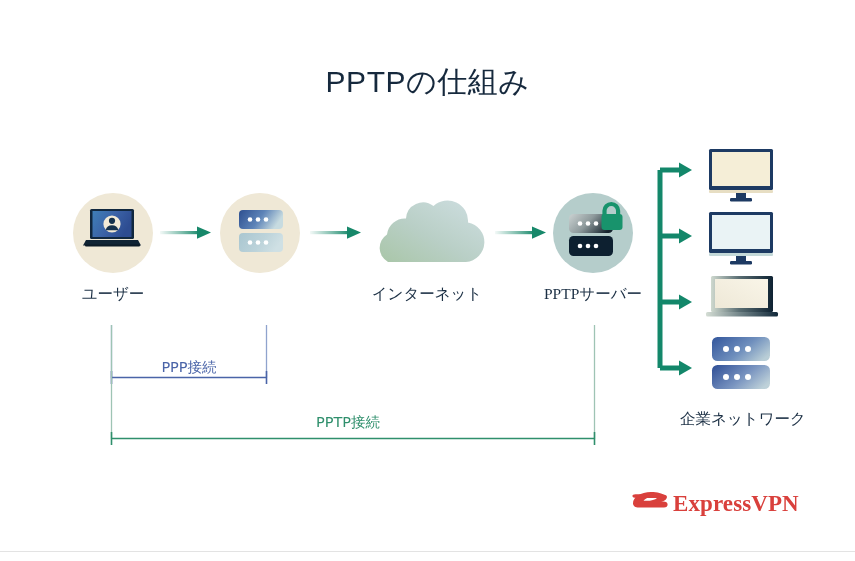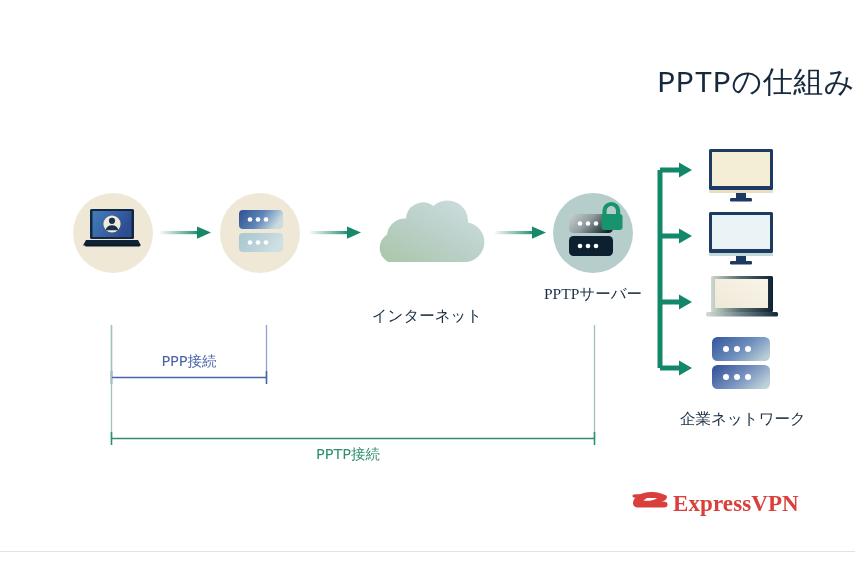--- a/index.html
+++ b/index.html
@@ -10,25 +10,25 @@
     font-family:"Liberation Sans","DejaVu Sans",sans-serif;
     overflow:hidden;
     position:relative;
   }
   #stage{position:absolute;left:0;top:0;width:855px;height:561px;}
   .abs{position:absolute;}
 
   
   #title{
     left:0;top:62px;width:855px;
-    text-align:right;
+    text-align:center;
     font-size:30px;
     letter-spacing:.5px;
     color:#16293d;
-    font-family:Liberation Mono, monospace;
+    font-family:Liberation Sans, sans-serif;
     font-weight:400;
   }
 
   
   .node-circle{border-radius:50%;}
   .node-label{
     text-align:center;
     font-size:15.5px;
     color:#1b2f44;
     font-family:"DejaVu Sans","Liberation Sans",sans-serif;
@@ -40,21 +40,21 @@
     left:0;top:551px;width:855px;height:1px;background:#e3e3e3;
   }
 
   
   .span-label{
     font-size:14.5px;
     font-family:"DejaVu Sans","Liberation Sans",sans-serif;
     text-align:center;
     white-space:nowrap;
   }
-  .ppp-color{color:#4a64a8;}
+  .ppp-color{color:#4a64a8;margin-top:6px;}
   .pptp-color{color:#2f8f6c;}
 
   
   #logo-wrap{left:631px;top:487px;width:165px;height:36px;}
   #logo-text{
     left:42px;top:4px;
     font-family:"Liberation Serif","DejaVu Serif",serif;
     font-size:23px;
     font-weight:700;
     color:#d9403c;
@@ -107,20 +107,21 @@
     <rect x="6" y="3" width="44" height="30" rx="1.5" fill="#11283f"></rect>
     <rect x="8.5" y="5" width="39" height="26" fill="url(#scrG)"></rect>
 
     <circle cx="28" cy="18" r="8.6" fill="#f2ead6"></circle>
     <circle cx="28" cy="14.8" r="3.1" fill="#15314b"></circle>
     <path d="M21.6 24.2 a6.6 6.6 0 0 1 12.8 0 z" fill="#15314b"></path>
 
     <path d="M2 34 L54 34 L57 39.5 L-1 39.5 Z" fill="#0f2334"></path>
     <rect x="1" y="38.5" width="55" height="2" rx="1" fill="#0b1a27"></rect>
   </svg>
+  <div class="abs node-label" style="left:43px;top:284px;width:140px;">ユーザー</div>
 
   <div class="abs node-circle" style="left:220px;top:193px;width:80px;height:80px;background:#efe8d6;"></div>
   <svg class="abs" style="left:236px;top:208px;width:50px;height:50px;">
     <defs>
       <linearGradient id="srvTop" x1="0" y1="0" x2="1" y2="0.3">
         <stop offset="0%" stop-color="#2d4f90"></stop>
         <stop offset="55%" stop-color="#5e84b8"></stop>
         <stop offset="100%" stop-color="#c7dbe0"></stop>
       </linearGradient>
       <linearGradient id="srvBot" x1="0" y1="0" x2="1" y2="0.3">
@@ -147,21 +148,21 @@
         <stop offset="100%" stop-color="#cfdfe2"></stop>
       </linearGradient>
     </defs>
     <path fill="url(#cloudG)" d="
       M22,72 h78 a20,20 0 0 0 2,-39.6
       a20.5,20.5 0 0 0 -34.5,-16.4
       a17,17 0 0 0 -27.5,12.5
       a18,18 0 0 0 -19,16
       a16,16 0 0 0 1,27.5 z"></path>
   </svg>
-  <div class="abs node-label" style="left:347px;top:284px;width:160px;margin-top:22px;">インターネット</div>
+  <div class="abs node-label" style="left:347px;top:284px;width:160px;">インターネット</div>
 
   <div class="abs node-circle" style="left:553px;top:193px;width:80px;height:80px;background:#b5cdcb;"></div>
   <svg class="abs" style="left:566px;top:202px;width:62px;height:62px;">
     <defs>
       <linearGradient id="srvTop2" x1="0" y1="0.2" x2="1" y2="0.6">
         <stop offset="0%" stop-color="#c3cbcb"></stop>
         <stop offset="45%" stop-color="#8e9a9c"></stop>
         <stop offset="100%" stop-color="#16242e"></stop>
       </linearGradient>
     </defs>
@@ -195,21 +196,21 @@
     <line x1="111.5" y1="325" x2="111.5" y2="439" stroke="#9ec4b4" stroke-width="1.3"></line>
     <line x1="594.5" y1="325" x2="594.5" y2="439" stroke="#9ec4b4" stroke-width="1.3"></line>
 
     <g>
       <line x1="111" y1="438.5" x2="595" y2="438.5" stroke="#2f8f6c" stroke-width="1.6"></line>
       <line x1="111.5" y1="432" x2="111.5" y2="445" stroke="#2f8f6c" stroke-width="1.6"></line>
       <line x1="594.5" y1="432" x2="594.5" y2="445" stroke="#2f8f6c" stroke-width="1.6"></line>
     </g>
   </svg>
   <div class="abs span-label ppp-color" style="left:111px;top:352px;width:156px;">PPP接続</div>
-  <div class="abs span-label pptp-color" style="left:111px;top:413px;width:474px;margin-top:32px;">PPTP接続</div>
+  <div class="abs span-label pptp-color" style="left:111px;top:413px;width:474px;">PPTP接続</div>
 
   <svg class="abs" style="left:648px;top:150px;width:60px;height:240px;">
     <g fill="none" stroke="#13876a" stroke-width="5">
 
       <line x1="12" y1="20" x2="12" y2="218"></line>
 
       <line x1="12" y1="20" x2="34" y2="20"></line>
       <line x1="12" y1="86" x2="34" y2="86"></line>
       <line x1="12" y1="152" x2="34" y2="152"></line>
       <line x1="12" y1="218" x2="34" y2="218"></line>

